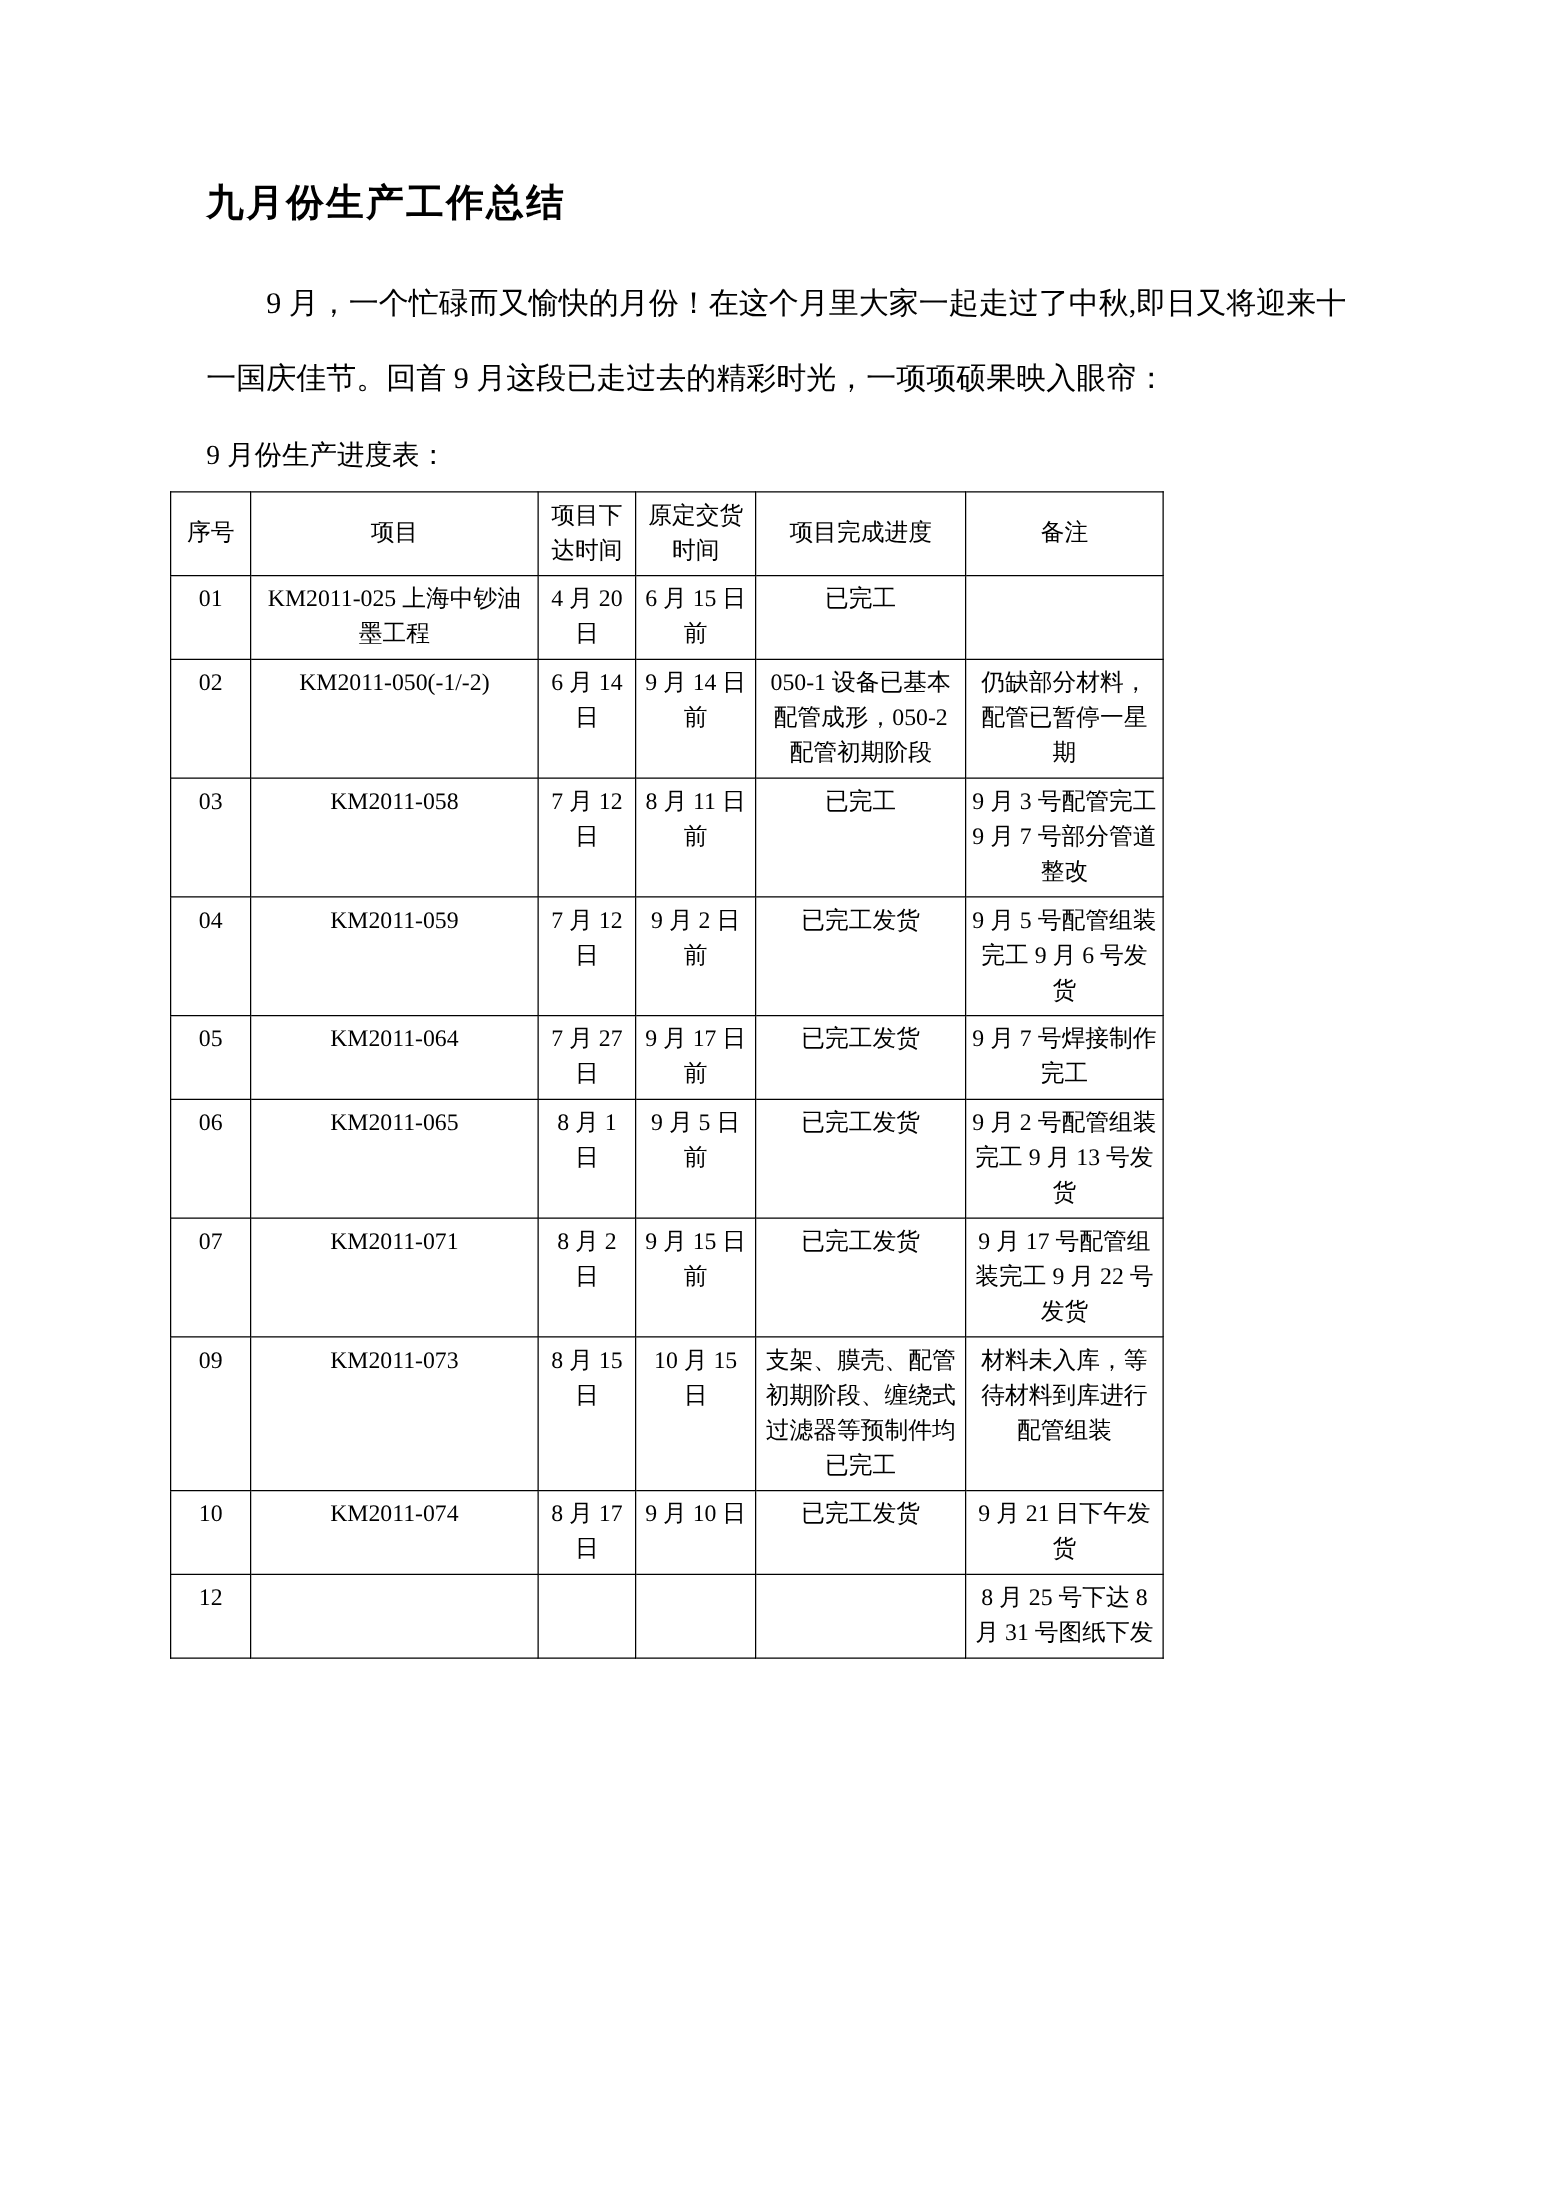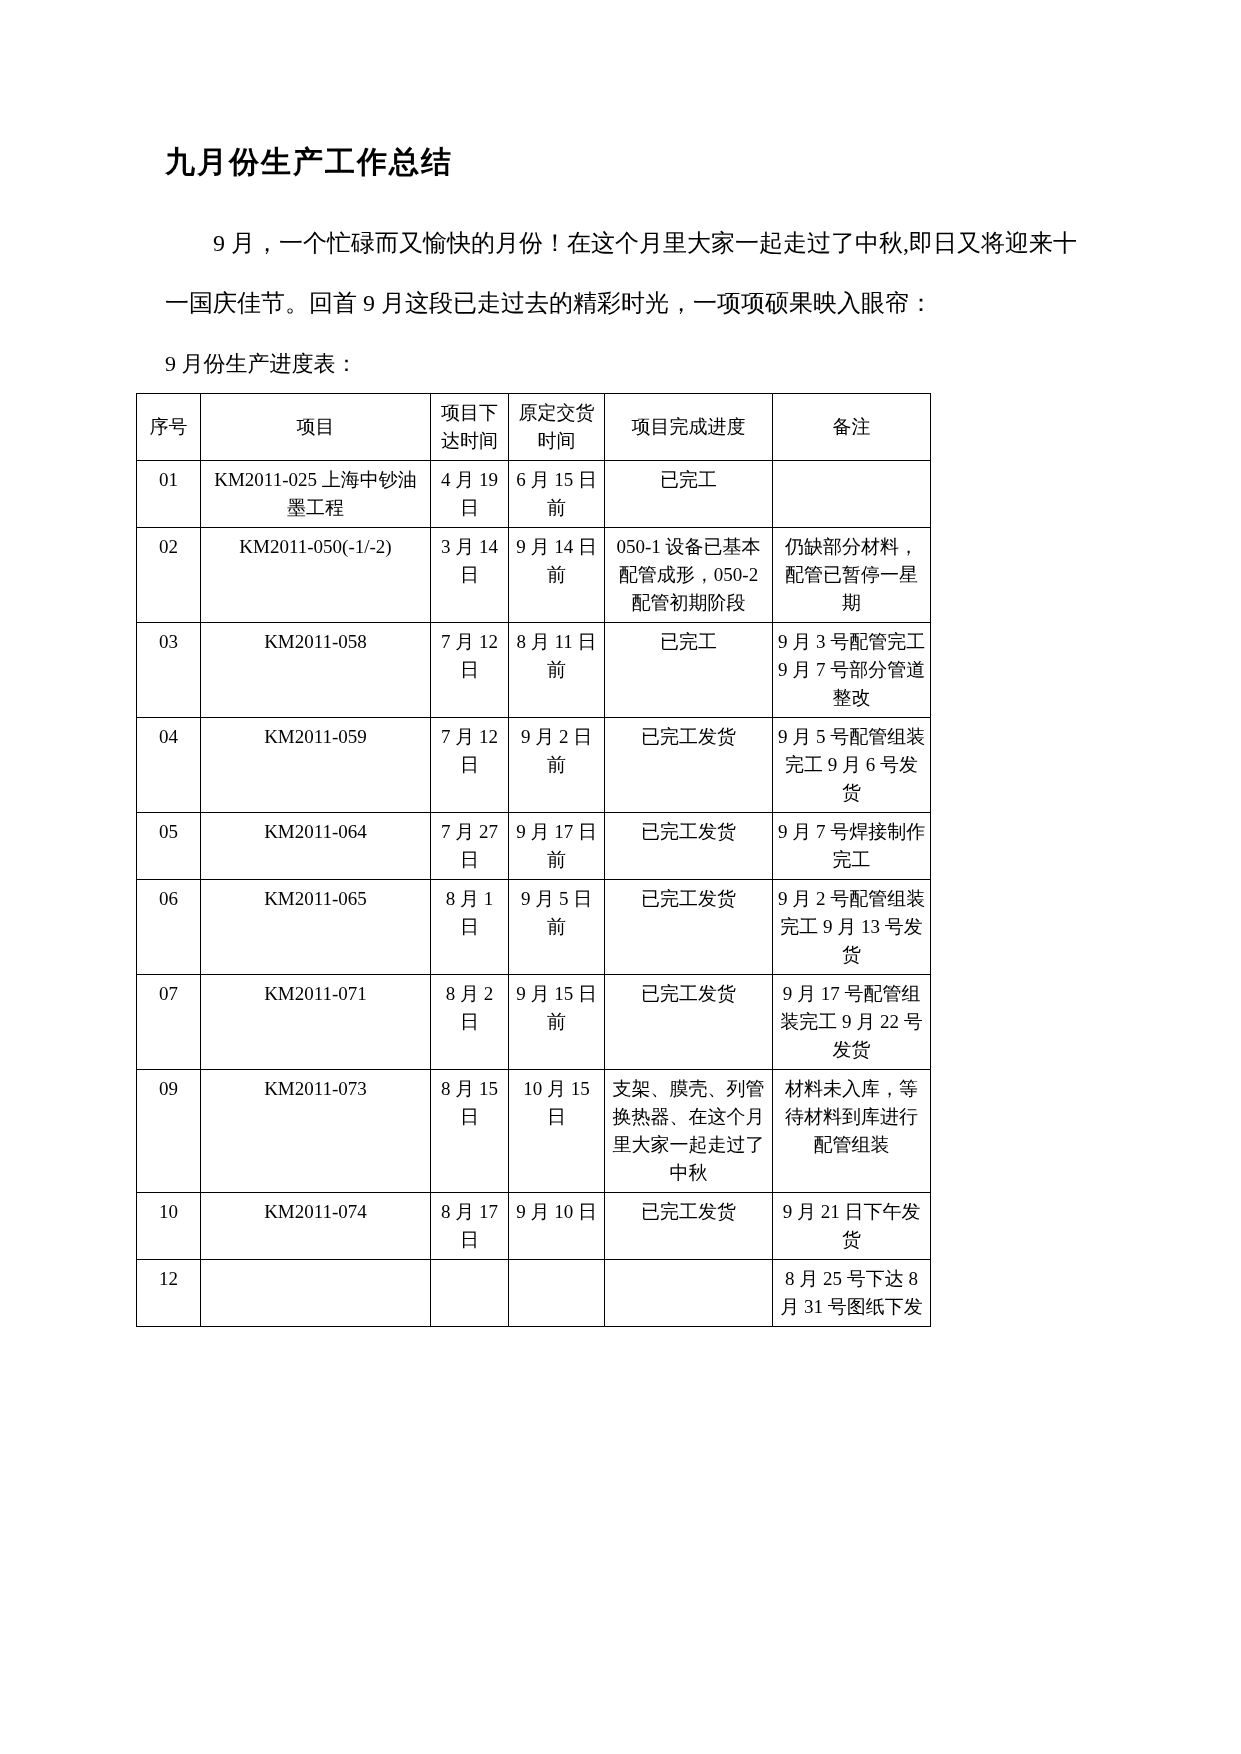--- a/index.html
+++ b/index.html
@@ -86,29 +86,29 @@
           <th>项目下达时间</th>
           <th>原定交货时间</th>
           <th>项目完成进度</th>
           <th>备注</th>
         </tr>
     </thead>
     <tbody>
         <tr>
           <td>01</td>
           <td>KM2011-025 上海中钞油墨工程</td>
-          <td>4 月 19 日</td>
+          <td>4 月 20 日</td>
           <td>6 月 15 日前</td>
           <td>已完工</td>
           <td></td>
         </tr>
         <tr>
           <td>02</td>
           <td>KM2011-050(-1/-2)</td>
-          <td>3 月 14 日</td>
+          <td>6 月 14 日</td>
           <td>9 月 14 日前</td>
           <td>050-1 设备已基本配管成形，050-2 配管初期阶段</td>
           <td>仍缺部分材料，配管已暂停一星期</td>
         </tr>
         <tr>
           <td>03</td>
           <td>KM2011-058</td>
           <td>7 月 12 日</td>
           <td>8 月 11 日前</td>
           <td>已完工</td>
@@ -144,21 +144,21 @@
           <td>8 月 2 日</td>
           <td>9 月 15 日前</td>
           <td>已完工发货</td>
           <td>9 月 17 号配管组装完工 9 月 22 号发货</td>
         </tr>
         <tr>
           <td>09</td>
           <td>KM2011-073</td>
           <td>8 月 15 日</td>
           <td>10 月 15 日</td>
-          <td>支架、膜壳、列管换热器、在这个月里大家一起走过了中秋</td>
+          <td>支架、膜壳、配管初期阶段、缠绕式过滤器等预制件均已完工</td>
           <td>材料未入库，等待材料到库进行配管组装</td>
         </tr>
         <tr>
           <td>10</td>
           <td>KM2011-074</td>
           <td>8 月 17 日</td>
           <td>9 月 10 日</td>
           <td>已完工发货</td>
           <td>9 月 21 日下午发货</td>
         </tr>

